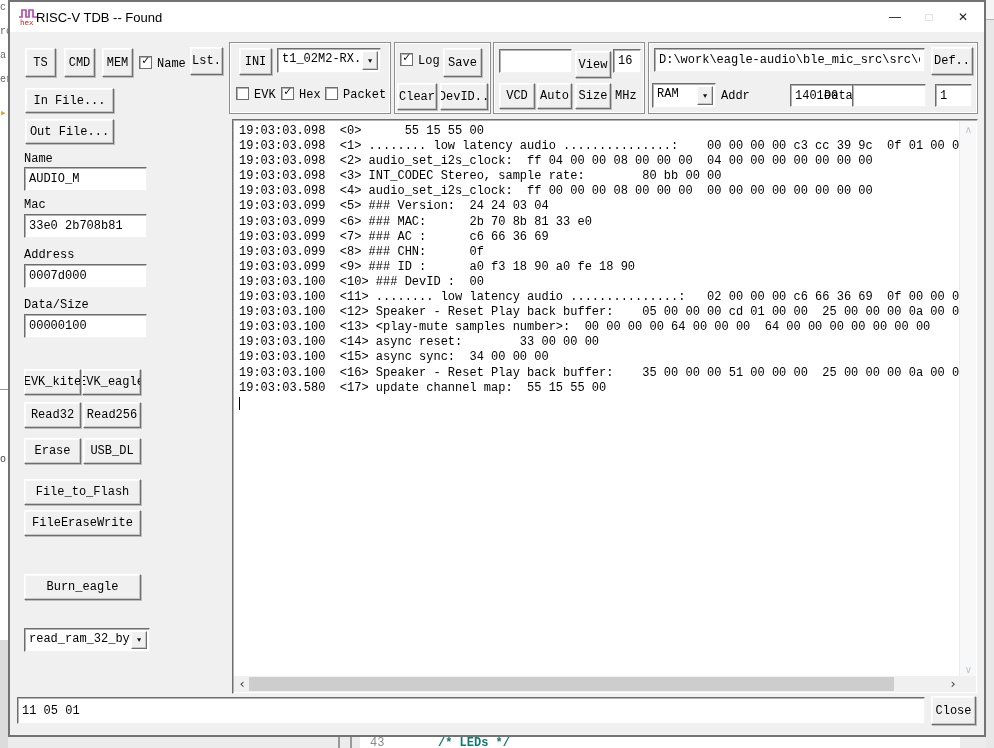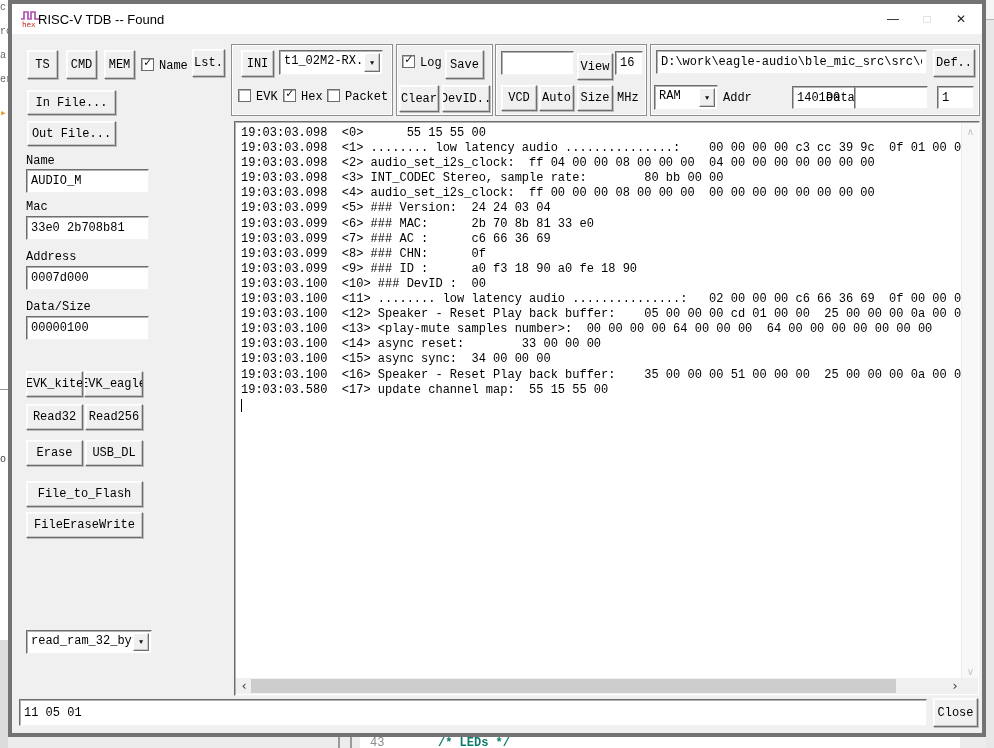--- a/index.html
+++ b/index.html
@@ -3,21 +3,21 @@
 <meta charset="utf-8">
 <style>
   * { box-sizing: border-box; margin: 0; padding: 0; }
   html,body { width:994px; height:748px; }
   body { position:relative; overflow:hidden; background:#ffffff;
          font-family:"Liberation Mono", monospace; color:#000; cursor:default; }
   .abs { position:absolute; }
 
   
   .window { position:absolute; left:8px; top:0; width:978px; height:737px;
-            background:#f0f0f0; border:4px solid #737373; }
+            background:#f0f0f0; border:2px solid #737373; }
   .titlebar { position:absolute; left:0; top:0; right:0; height:30px; background:#ffffff;
               display:flex; align-items:center; }
   .title-text { font-family:"Liberation Sans", sans-serif; font-size:13px; margin-left:6px; }
   .caption { position:absolute; right:4px; top:0; height:30px; display:flex; }
   .cap-btn { width:34px; height:30px; display:flex; align-items:center; justify-content:center;
              font-family:"Liberation Sans", sans-serif; font-size:12px; color:#1a1a1a; }
   .cap-btn.dim { color:#c9c9c9; }
 
   
   .btn { position:absolute; background:#f0f0f0; font-size:12px; white-space:nowrap; overflow:hidden;
@@ -177,20 +177,21 @@
   <input class="inp" style="left: 14px; top: 312px; width: 123px; height: 24px;" value="00000100">
 
   <div class="btn" style="left:14px; top:367px; width:57px; height:26px">EVK_kite</div>
   <div class="btn" style="left:72px; top:367px; width:59px; height:26px">EVK_eagle</div>
   <div class="btn" style="left:14px; top:400px; width:57px; height:26px">Read32</div>
   <div class="btn" style="left:73px; top:400px; width:58px; height:26px">Read256</div>
   <div class="btn" style="left:14px; top:436px; width:57px; height:26px">Erase</div>
   <div class="btn" style="left:73px; top:436px; width:58px; height:26px">USB_DL</div>
   <div class="btn" style="left:14px; top:477px; width:117px; height:26px">File_to_Flash</div>
   <div class="btn" style="left:14px; top:508px; width:117px; height:26px">FileEraseWrite</div>
+  <div class="btn" style="left:14px; top:572px; width:117px; height:26px">Burn_eagle</div>
 
   <div class="combo" style="left:14px; top:626px; width:126px; height:24px">
     <span class="txt">read_ram_32_byt</span>
     <span class="arrow">▼</span>
   </div>
 
   <div class="logbox">
     <div class="log-text"><div class="log-line">19:03:03.098  &lt;0&gt;      55 15 55 00</div><div class="log-line">19:03:03.098  &lt;1&gt; ........ low latency audio ...............:    00 00 00 00 c3 cc 39 9c  0f 01 00 00 00 00 00 00</div><div class="log-line">19:03:03.098  &lt;2&gt; audio_set_i2s_clock:  ff 04 00 00 08 00 00 00  04 00 00 00 00 00 00 00</div><div class="log-line">19:03:03.098  &lt;3&gt; INT_CODEC Stereo, sample rate:        80 bb 00 00</div><div class="log-line">19:03:03.098  &lt;4&gt; audio_set_i2s_clock:  ff 00 00 00 08 00 00 00  00 00 00 00 00 00 00 00</div><div class="log-line">19:03:03.099  &lt;5&gt; ### Version:  24 24 03 04</div><div class="log-line">19:03:03.099  &lt;6&gt; ### MAC:      2b 70 8b 81 33 e0</div><div class="log-line">19:03:03.099  &lt;7&gt; ### AC :      c6 66 36 69</div><div class="log-line">19:03:03.099  &lt;8&gt; ### CHN:      0f</div><div class="log-line">19:03:03.099  &lt;9&gt; ### ID :      a0 f3 18 90 a0 fe 18 90</div><div class="log-line">19:03:03.100  &lt;10&gt; ### DevID :  00</div><div class="log-line">19:03:03.100  &lt;11&gt; ........ low latency audio ...............:   02 00 00 00 c6 66 36 69  0f 00 00 00 60 00 00 00</div><div class="log-line">19:03:03.100  &lt;12&gt; Speaker - Reset Play back buffer:    05 00 00 00 cd 01 00 00  25 00 00 00 0a 00 00 00</div><div class="log-line">19:03:03.100  &lt;13&gt; &lt;play-mute samples number&gt;:  00 00 00 00 64 00 00 00  64 00 00 00 00 00 00 00</div><div class="log-line">19:03:03.100  &lt;14&gt; async reset:        33 00 00 00</div><div class="log-line">19:03:03.100  &lt;15&gt; async sync:  34 00 00 00</div><div class="log-line">19:03:03.100  &lt;16&gt; Speaker - Reset Play back buffer:    35 00 00 00 51 00 00 00  25 00 00 00 0a 00 00 00</div><div class="log-line">19:03:03.580  &lt;17&gt; update channel map:  55 15 55 00</div></div>
     <div class="caret"></div>
     <div class="vscroll">

